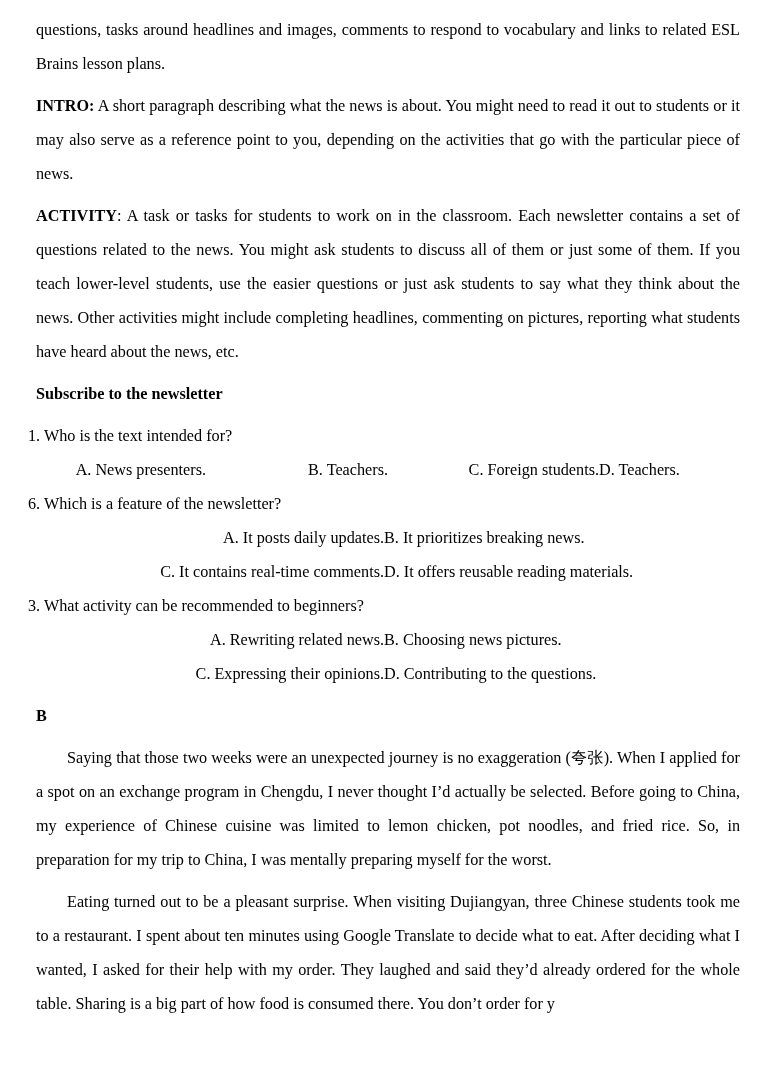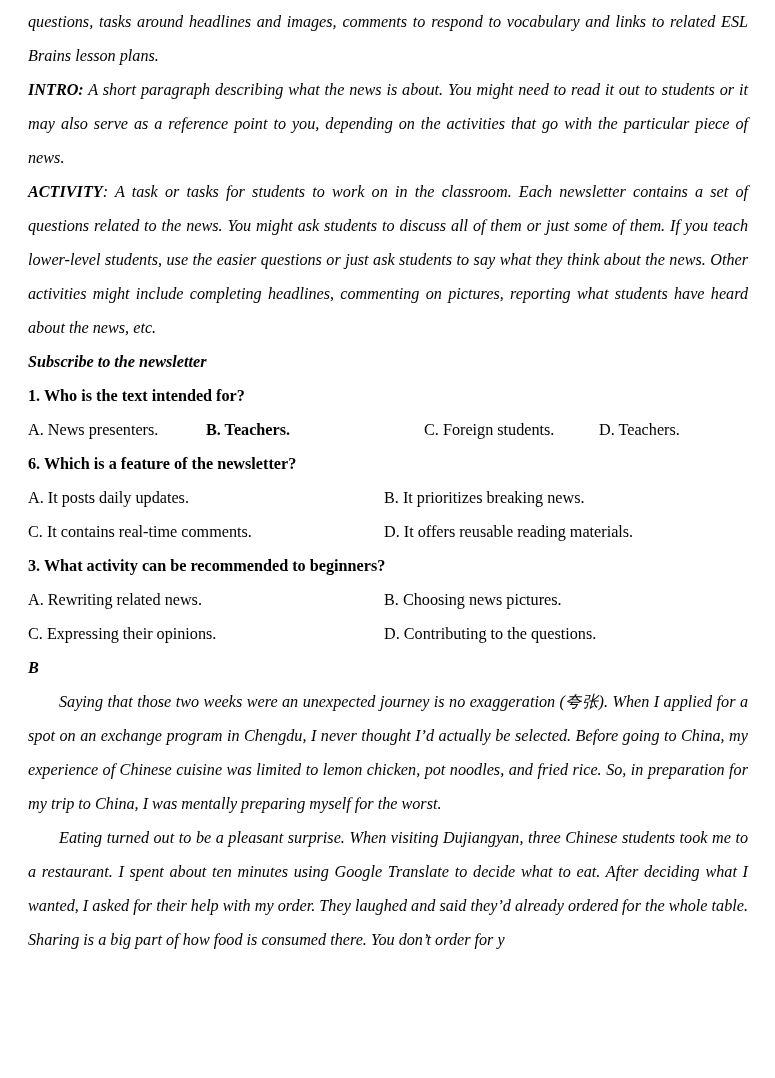--- a/index.html
+++ b/index.html
@@ -14,42 +14,40 @@
     font-family: "Liberation Serif", "DejaVu Serif", serif;
     font-size: 16.2px;
     color: #000000;
   }
   .page {
     padding: 5px 27px 0 28px;
     box-sizing: border-box;
     width: 775px;
   }
   p.para {
-    margin: 0;
+    margin: 8px;
     line-height: 34px;
     text-align: justify;
-    font-style: italic;
   }
   p.q {
     margin: 0;
     line-height: 34px;
     text-align: left;
-    font-weight: bold;
   }
   .bold { font-weight: bold; text-align: left; }
   .indent { text-indent: 31px; }
   .center { text-align: center; font-weight: bold; }
   .opt-row {
     display: flex;
     line-height: 34px;
     text-align: left;
   }
-  .opt { white-space: nowrap; }
+  .opt { white-space: nowrap; text-align: right; }
   .w4a { width: 178px; }
-  .w4b { width: 182px; font-weight: bold; }
+  .w4b { width: 182px; }
   .w4c { width: 175px; margin-left: 36px; }
   .w2l { width: 356px; }
 </style>
 </head>
 <body>
 
 <div class="page">
 
   <p class="para">questions, tasks around headlines and images, comments to respond to vocabulary and links to related ESL Brains lesson plans.</p>
 

